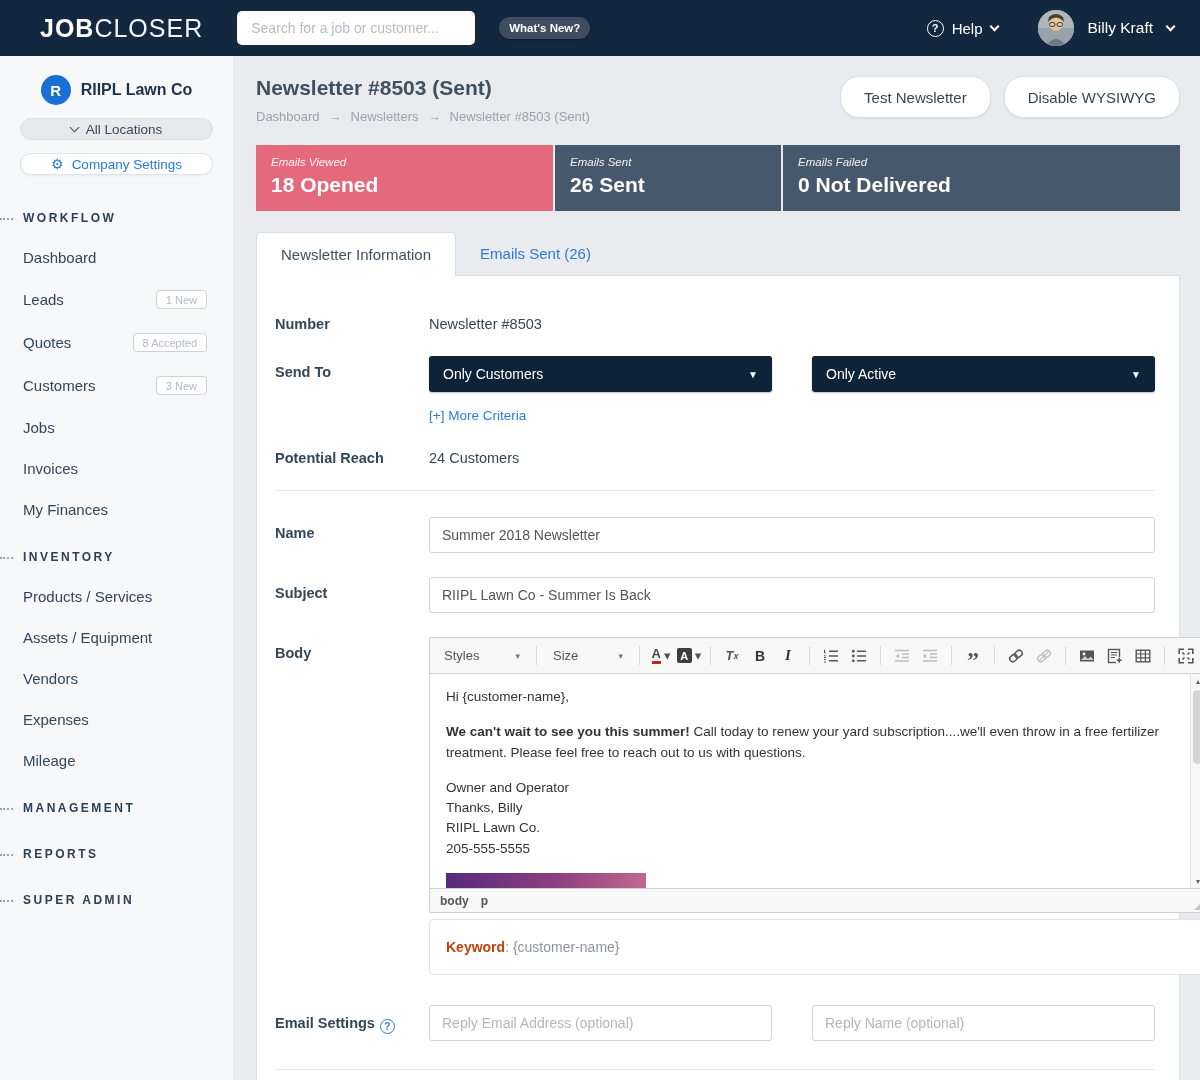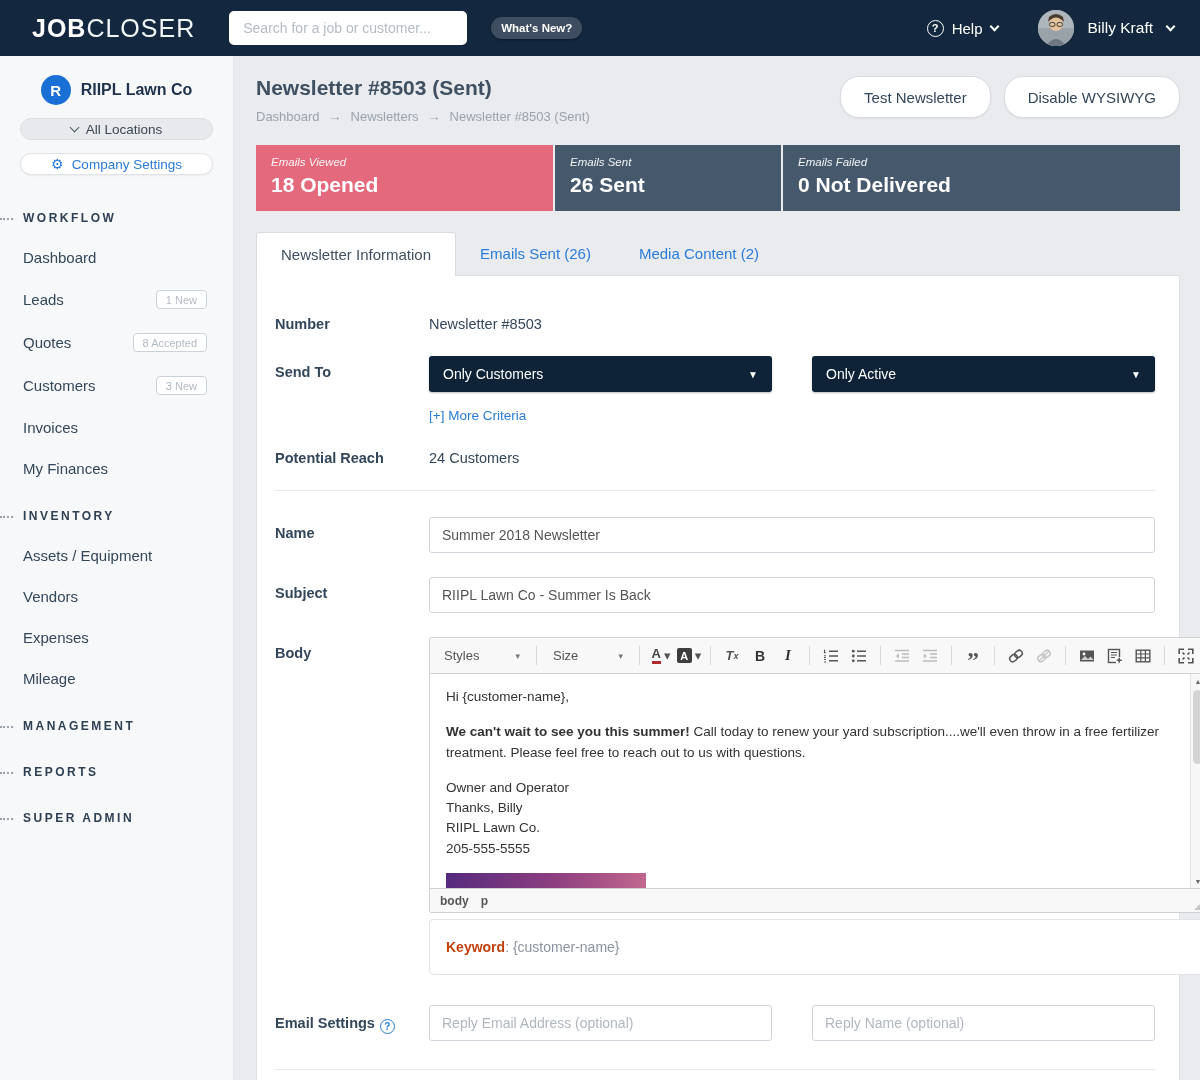--- a/index.html
+++ b/index.html
@@ -6,21 +6,21 @@
   html,body { width:1200px; height:1080px; overflow:hidden; }
   body {
     font-family:"Liberation Sans", sans-serif;
     background:#e9ebee; color:#33475b; position:relative;
   }
   
   .navbar {
     position:absolute; top:0; left:0; width:1200px; height:56px;
     background:#13283f; display:flex; align-items:center; z-index:30;
   }
-  .logo { margin-left:32px; font-size:25px; letter-spacing:1px; color:#fff; cursor:pointer; }
+  .logo { margin-left:40px; font-size:25px; letter-spacing:1px; color:#fff; cursor:pointer; }
   .logo b { font-weight:bold; }
   .logo span.lite { font-weight:300; color:#f2f5f8; }
   .nav-search {
     margin-left:34px; width:238px; height:34px; border:2px solid #fff; border-radius:5px;
     padding:0 12px; font-size:14px; color:#33475b; outline:none; background:#fff;
     font-family:"Liberation Sans", sans-serif;
   }
   .nav-search::placeholder { color:#b4bcc6; }
   .whats-new {
     margin-left:24px; background:#3e4e60; color:#fff; font-size:11.5px; font-weight:bold;
@@ -241,26 +241,32 @@
       </div>
     <div class="side-item">
         <span>Quotes</span>
         <span class="side-badge">8 Accepted</span>
       </div>
     <div class="side-item">
         <span>Customers</span>
         <span class="side-badge">3 New</span>
       </div>
     <div class="side-item">
+        <span>Jobs</span>
+      </div>
+    <div class="side-item">
         <span>Invoices</span>
       </div>
     <div class="side-item">
         <span>My Finances</span>
       </div>
     <div class="side-section">INVENTORY</div>
+    <div class="side-item">
+        <span>Products / Services</span>
+      </div>
     <div class="side-item">
         <span>Assets / Equipment</span>
       </div>
     <div class="side-item">
         <span>Vendors</span>
       </div>
     <div class="side-item">
         <span>Expenses</span>
       </div>
     <div class="side-item">
@@ -302,21 +308,20 @@
     </div>
     <div class="stat s3" style="background: rgb(70, 88, 108);">
       <div class="stat-label">Emails Failed</div>
       <div class="stat-value">0 Not Delivered</div>
     </div>
   </div>
 
   <div class="tabs">
     <div class="tab active">Newsletter Information</div>
     <div class="tab">Emails Sent (26)</div>
-    <div class="tab">Media Content (2)</div>
   </div>
 
   <div class="panel">
 
     <div class="frow">
       <div class="frow-label">Number</div>
       <div class="frow-field static-val">Newsletter #8503</div>
     </div>
 
     <div class="frow" style="margin-bottom:18px;">

